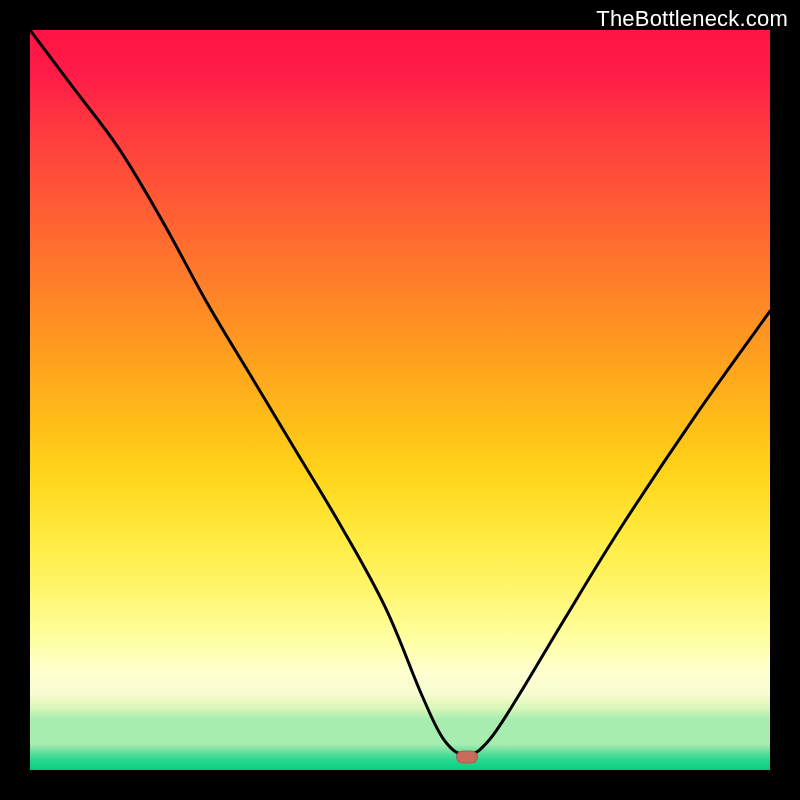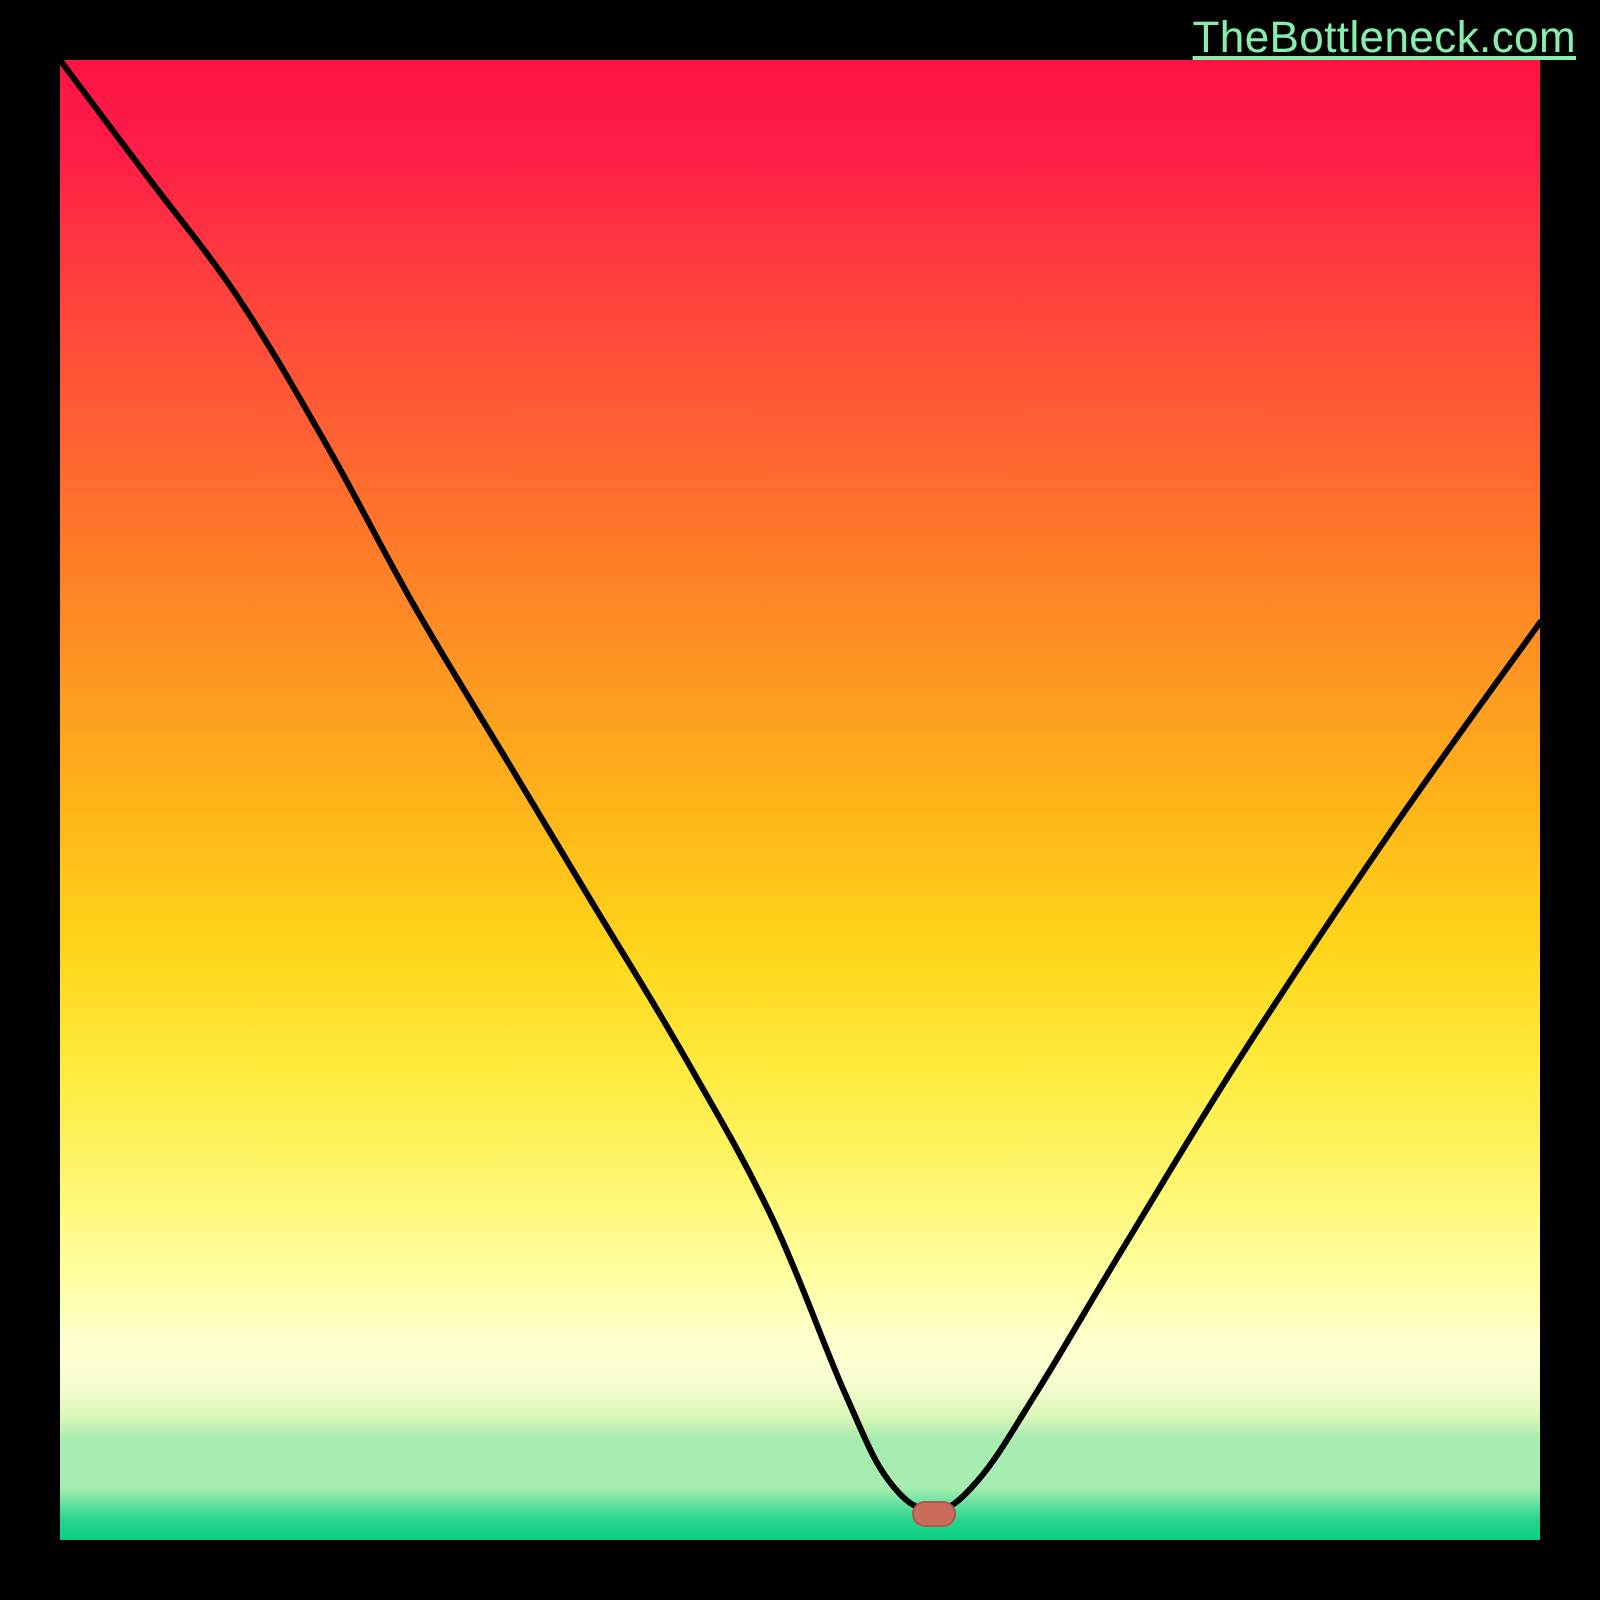--- a/index.html
+++ b/index.html
@@ -14,26 +14,25 @@
   .frame {
     position: relative;
     width: 800px;
     height: 800px;
     background: #000;
   }
   .watermark {
     position: absolute;
     top: 6px;
     right: 12px;
-    color: #86efac;
+    color: #ffffff;
     font-size: 22px;
     font-weight: 500;
     letter-spacing: 0.2px;
     z-index: 5;
-    text-decoration: underline;
   }
   .plot-area {
     position: absolute;
     left: 30px;
     top: 30px;
     width: 740px;
     height: 740px;
     overflow: hidden;
   }
   .gradient-stack {

